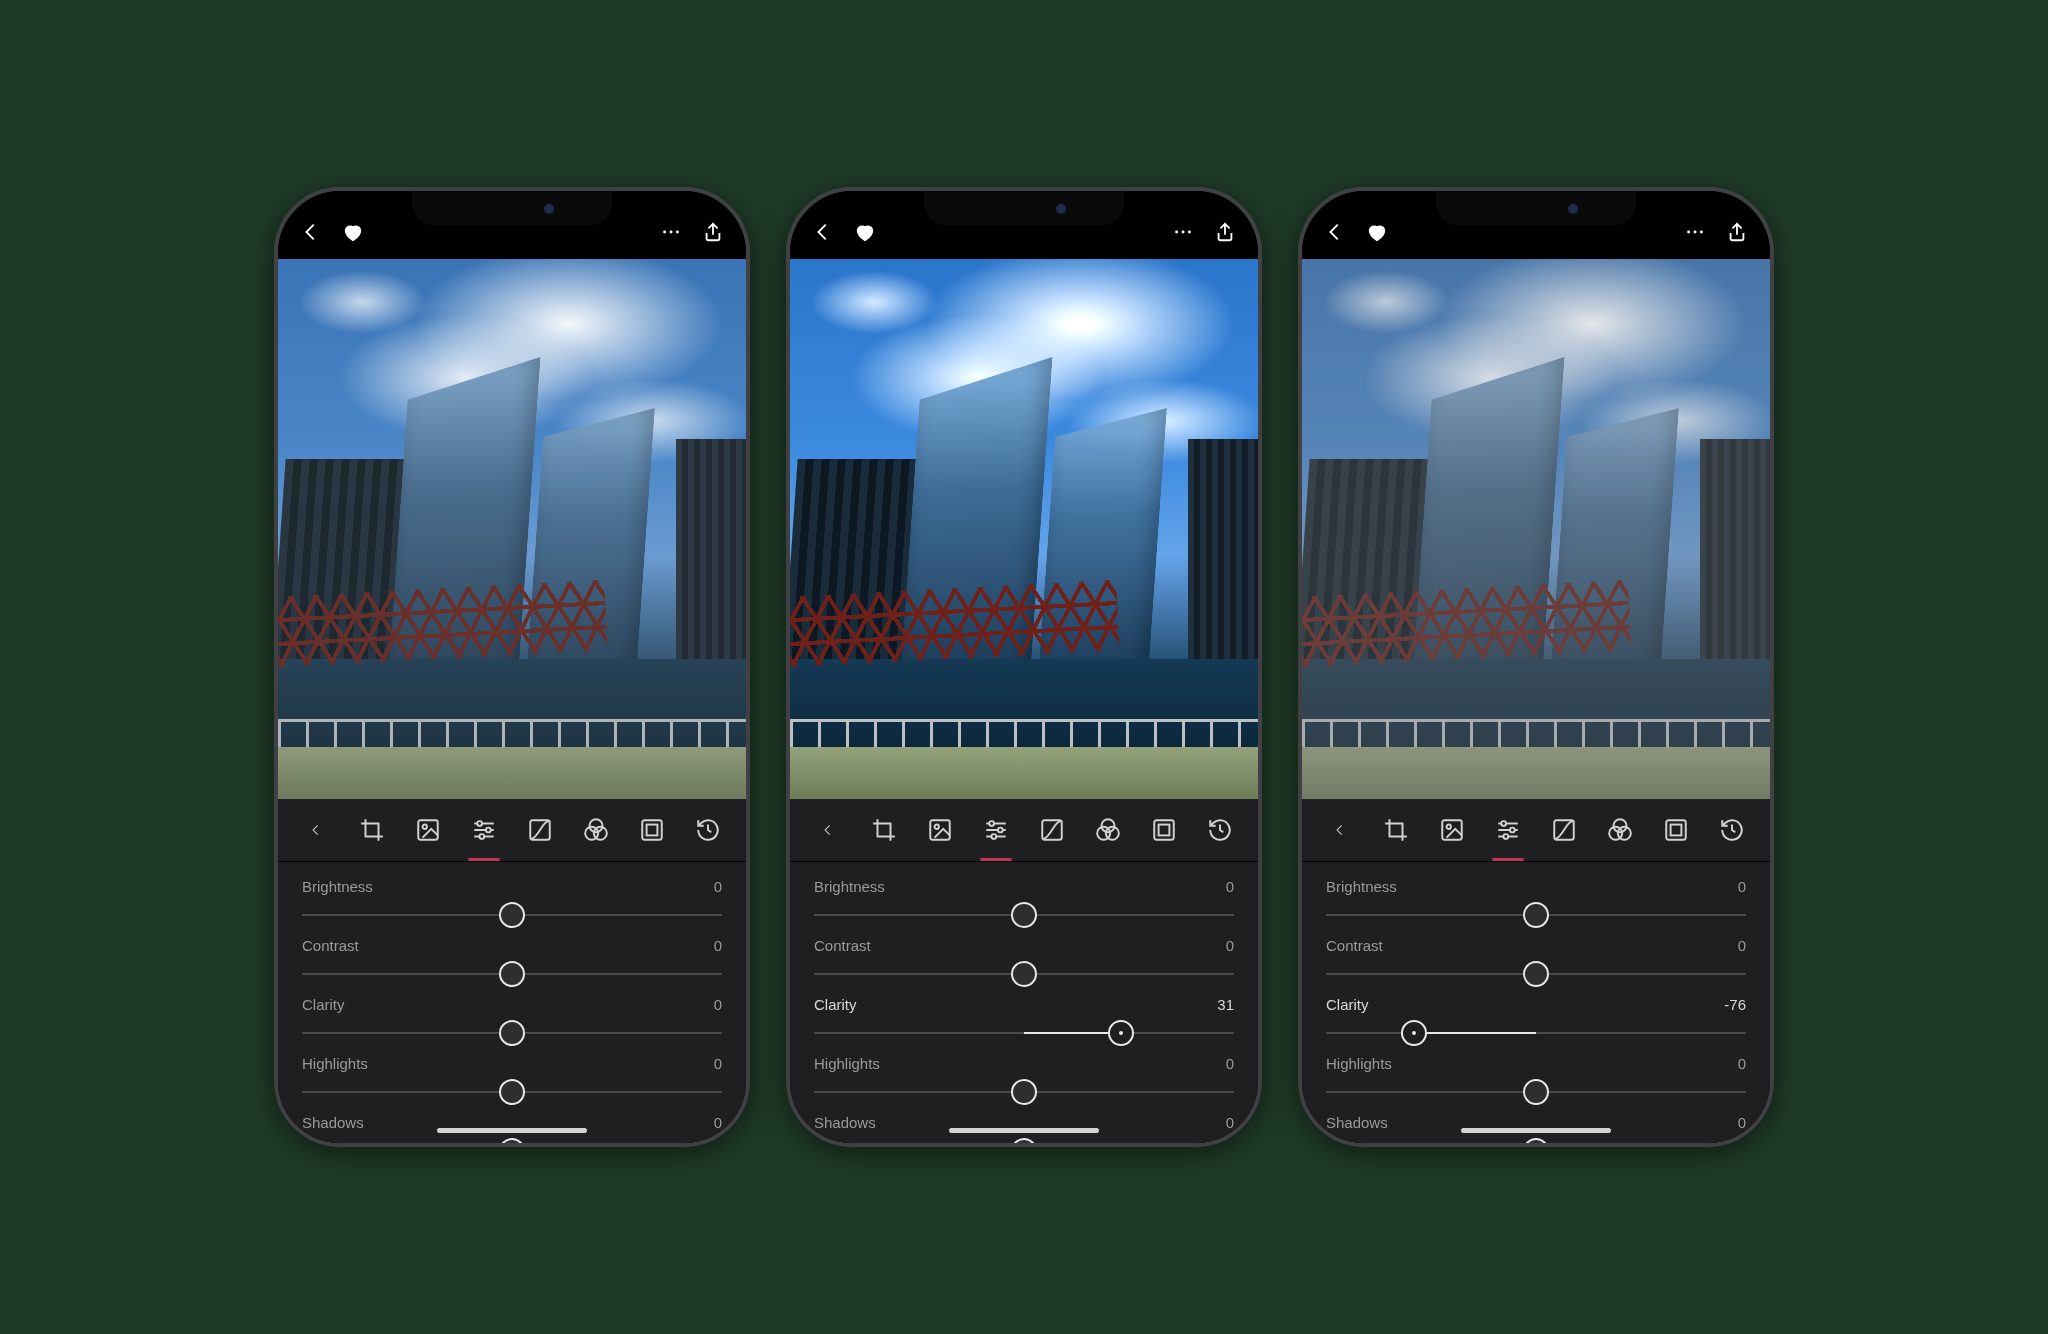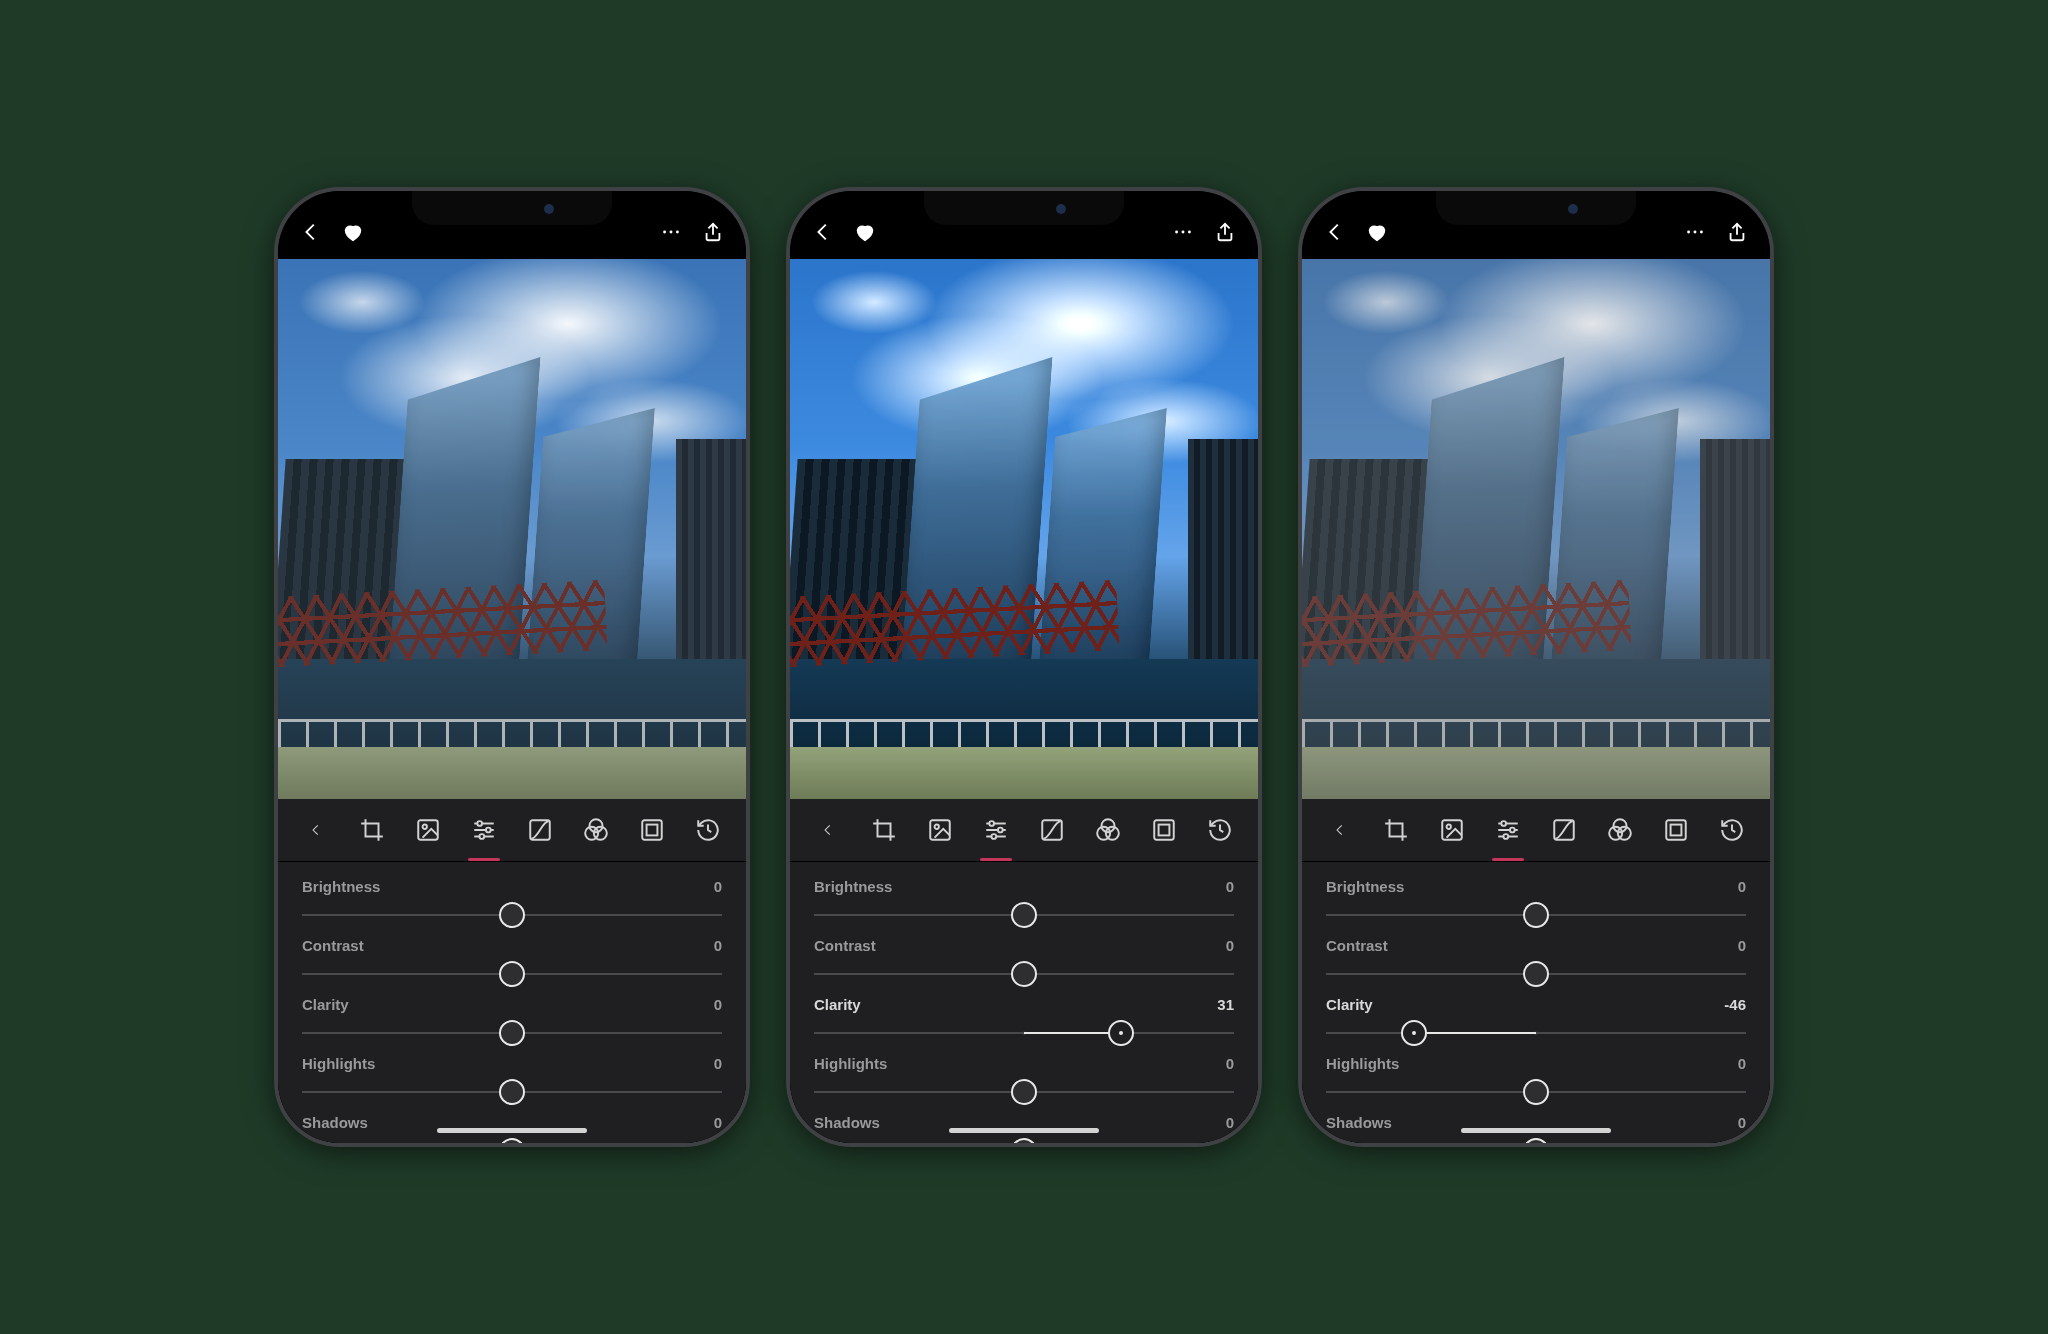--- a/index.html
+++ b/index.html
@@ -85,21 +85,21 @@
     background:var(--screen-bg);height:62px;display:flex;align-items:center;gap:28px;
     padding:0 24px;border-bottom:1px solid #000;
   }
   .tool{width:30px;height:30px;display:flex;align-items:center;justify-content:center;opacity:.9;position:relative;}
   .tool svg{width:26px;height:26px;stroke:#e6e6e6;fill:none;stroke-width:1.8;}
   .tool.active::after{content:"";position:absolute;left:-2px;right:-2px;bottom:-16px;height:3px;background:var(--accent);border-radius:2px;}
   .chevL svg{width:14px;}
   
   .panel{flex:1;background:var(--screen-bg);padding:10px 24px 0;overflow:hidden;}
   .row{padding:6px 0 4px;}
-  .row .hdr{display:flex;justify-content:space-between;font-size:15px;color:var(--text-dim);margin-bottom:8px;font-weight:bold;}
+  .row .hdr{display:flex;justify-content:space-between;font-size:15px;color:var(--text-dim);margin-bottom:8px;}
   .row.active .hdr{color:var(--text);}
   .track{position:relative;height:24px;}
   .bar{position:absolute;left:0;right:0;top:50%;height:2px;background:var(--slider-track);transform:translateY(-50%);}
   .tick{position:absolute;left:50%;top:50%;width:3px;height:3px;background:var(--slider-track);border-radius:50%;transform:translate(-50%,-50%);}
   .fill{position:absolute;top:50%;height:2px;background:var(--slider-fill);transform:translateY(-50%);}
   .thumb{position:absolute;top:50%;width:22px;height:22px;border:2px solid var(--slider-fill);border-radius:50%;background:var(--screen-bg);transform:translate(-50%,-50%);}
   .thumb.solid{background:#2e2e30;}
   .thumb .dot{position:absolute;inset:0;margin:auto;width:4px;height:4px;border-radius:50%;background:var(--slider-fill);}
   .homebar{position:absolute;left:50%;bottom:10px;transform:translateX(-50%);width:150px;height:5px;border-radius:3px;background:#e8e8e8;opacity:.9;}
 </style>
@@ -544,21 +544,21 @@
           </div>
           <div class="track">
             <div class="bar"></div>
             <div class="tick"></div>
             <div class="thumb solid" style="left: 50%;"></div>
           </div>
         </div>
         <div class="row active">
           <div class="hdr">
             <span>Clarity</span>
-            <span>-46</span>
+            <span>-76</span>
           </div>
           <div class="track">
             <div class="bar"></div>
             <div class="tick"></div>
             <div class="fill" style="left: 21%; width: 29%;"></div>
             <div class="thumb" style="left: 21%;">
               <div class="dot"></div>
             </div>
           </div>
         </div>

